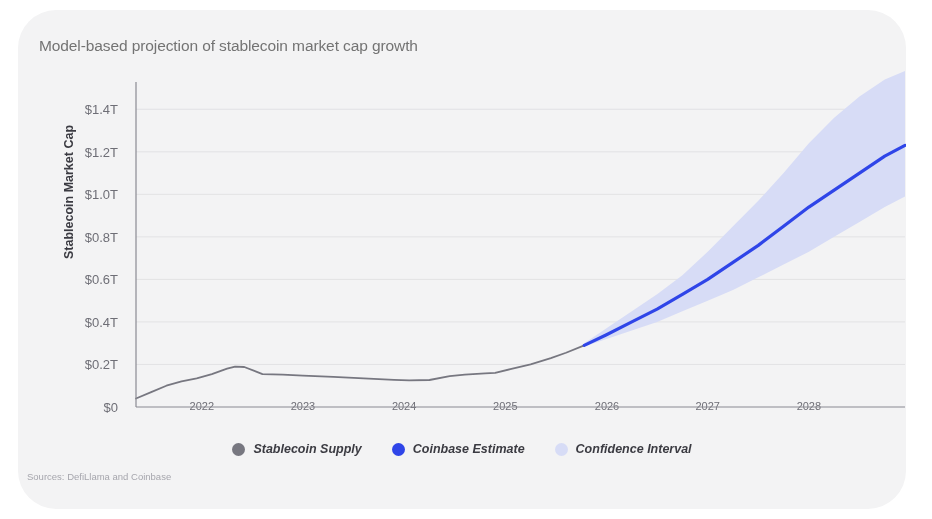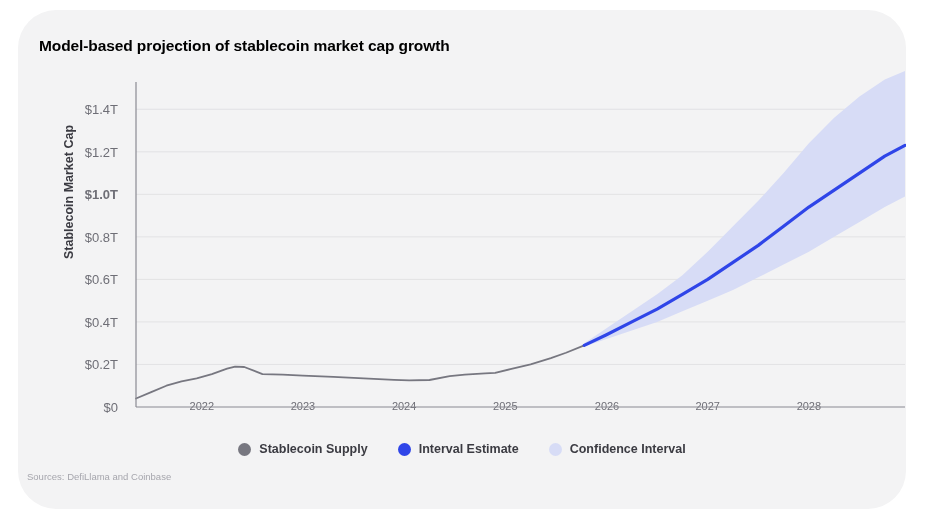--- a/index.html
+++ b/index.html
@@ -21,22 +21,22 @@
     height: 499px;
     background: #f3f3f4;
     border-radius: 38px;
     box-sizing: border-box;
   }
   #chart-title {
     position: absolute;
     left: 21px;
     top: 27px;
     font-size: 15.5px;
-    font-weight: bold;
-    color: #000000;
+    font-weight: normal;
+    color: #737373;
     letter-spacing: -0.1px;
     white-space: nowrap;
   }
   #plot-wrap {
     position: absolute;
     left: 0px;
     top: 0px;
     width: 888px;
     height: 420px;
   }
@@ -89,20 +89,21 @@
     width: 888px;
     display: flex;
     justify-content: center;
     align-items: center;
     gap: 30px;
   }
   .legend-item {
     display: flex;
     align-items: center;
     gap: 8px;
+    font-style: italic;
   }
   .legend-dot {
     width: 13px;
     height: 13px;
     border-radius: 50%;
     display: block;
   }
   .legend-label {
     font-size: 12.5px;
     font-weight: bold;
@@ -126,21 +127,21 @@
   <div id="chart-title">Model-based projection of stablecoin market cap growth</div>
 
   <div id="plot-wrap">
     <div id="y-axis-title">Stablecoin Market Cap</div>
     <div id="ytick-layer">
         <div class="ytick" style="top: 397px;">$0</div>
         <div class="ytick" style="top: 354.467px;">$0.2T</div>
         <div class="ytick" style="top: 311.933px;">$0.4T</div>
         <div class="ytick" style="top: 269.4px;">$0.6T</div>
         <div class="ytick" style="top: 226.867px;">$0.8T</div>
-        <div class="ytick" style="top: 184.333px; font-weight: bold;">$1.0T</div>
+        <div class="ytick" style="top: 184.333px;">$1.0T</div>
         <div class="ytick" style="top: 141.8px;">$1.2T</div>
         <div class="ytick" style="top: 99.2667px;">$1.4T</div>
       </div>
     <div id="xtick-layer">
         <div class="xtick" style="left: 183.77px;">2022</div>
         <div class="xtick" style="left: 284.954px;">2023</div>
         <div class="xtick" style="left: 386.138px;">2024</div>
         <div class="xtick" style="left: 487.322px;">2025</div>
         <div class="xtick" style="left: 589px;">2026</div>
         <div class="xtick" style="left: 689.691px;">2027</div>
@@ -162,21 +163,21 @@
       </svg>
   </div>
 
   <div id="legend">
       <div class="legend-item">
         <span class="legend-dot" style="background: rgb(119, 119, 128);"></span>
         <span class="legend-label">Stablecoin Supply</span>
       </div>
       <div class="legend-item">
         <span class="legend-dot" style="background: rgb(47, 69, 232);"></span>
-        <span class="legend-label">Interval Estimate</span>
+        <span class="legend-label">Coinbase Estimate</span>
       </div>
       <div class="legend-item">
         <span class="legend-dot" style="background: rgb(215, 220, 246);"></span>
         <span class="legend-label">Confidence Interval</span>
       </div>
     </div>
 
   <div id="sources">Sources: DefiLlama and Coinbase</div>
 
 </div>

